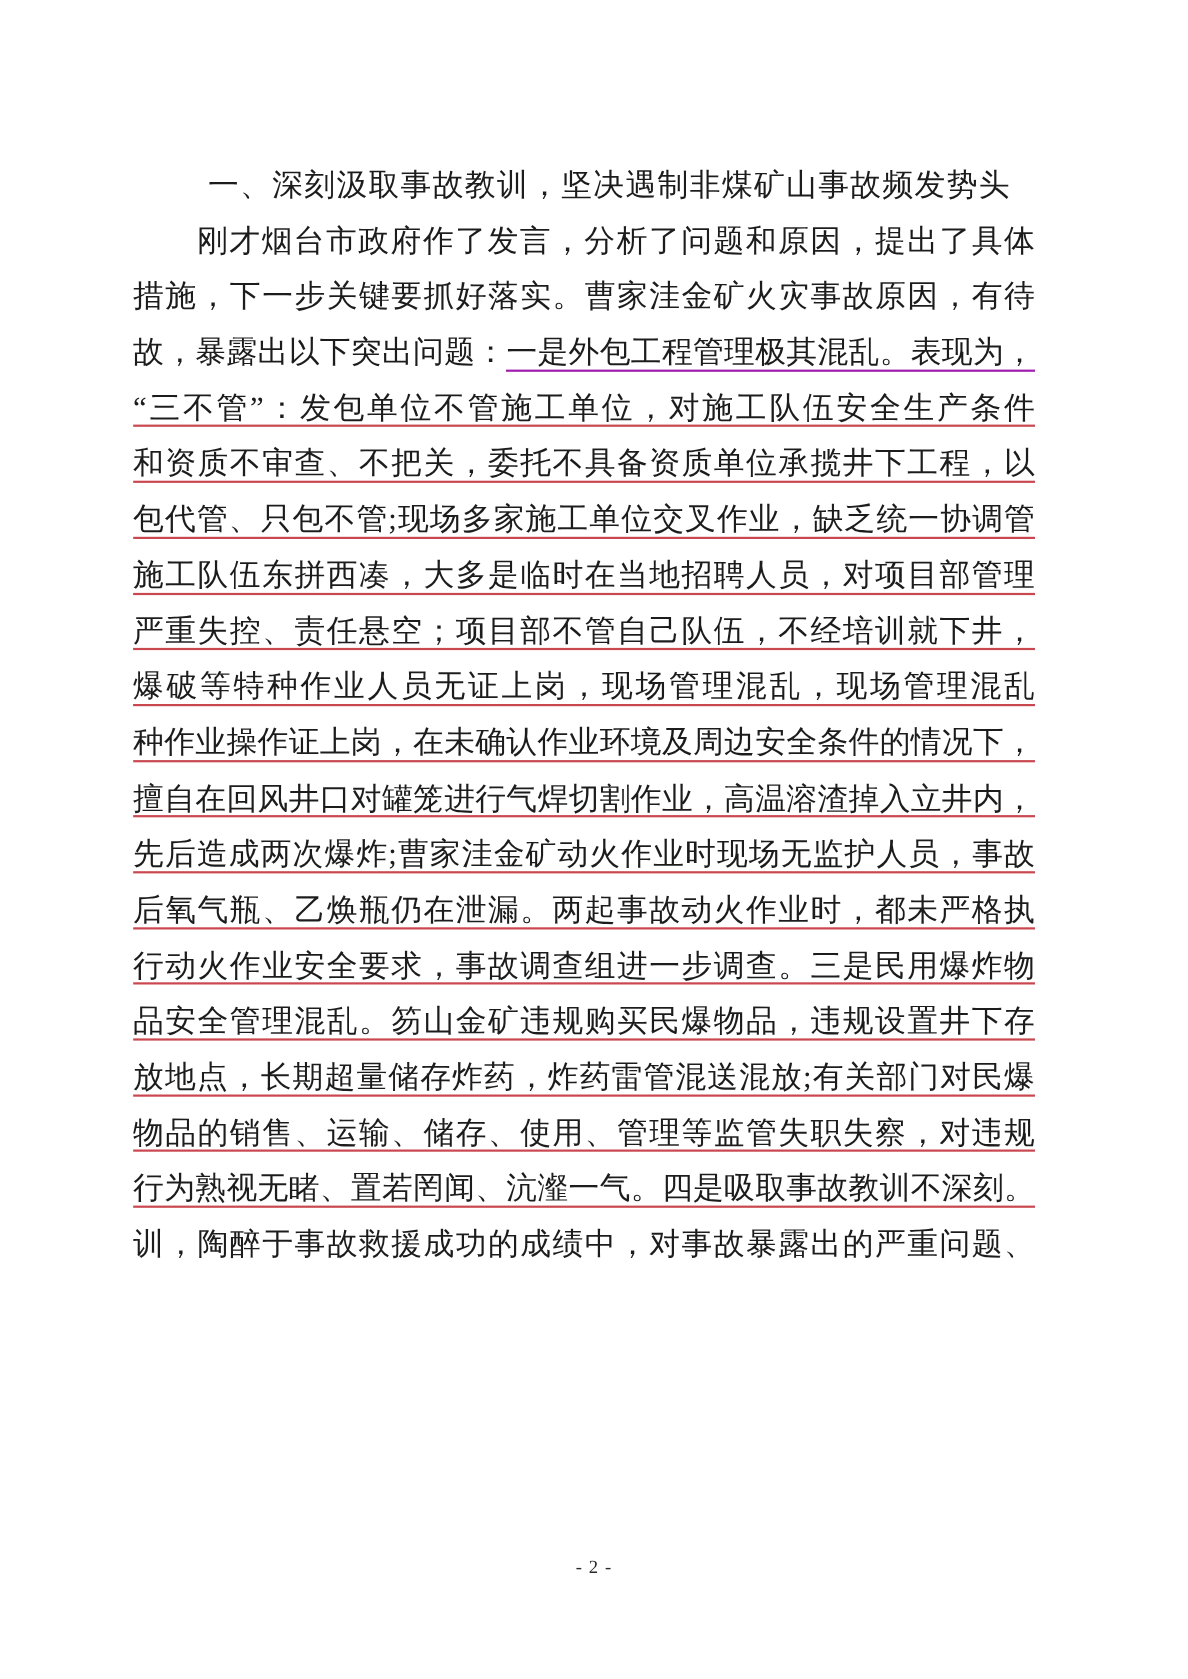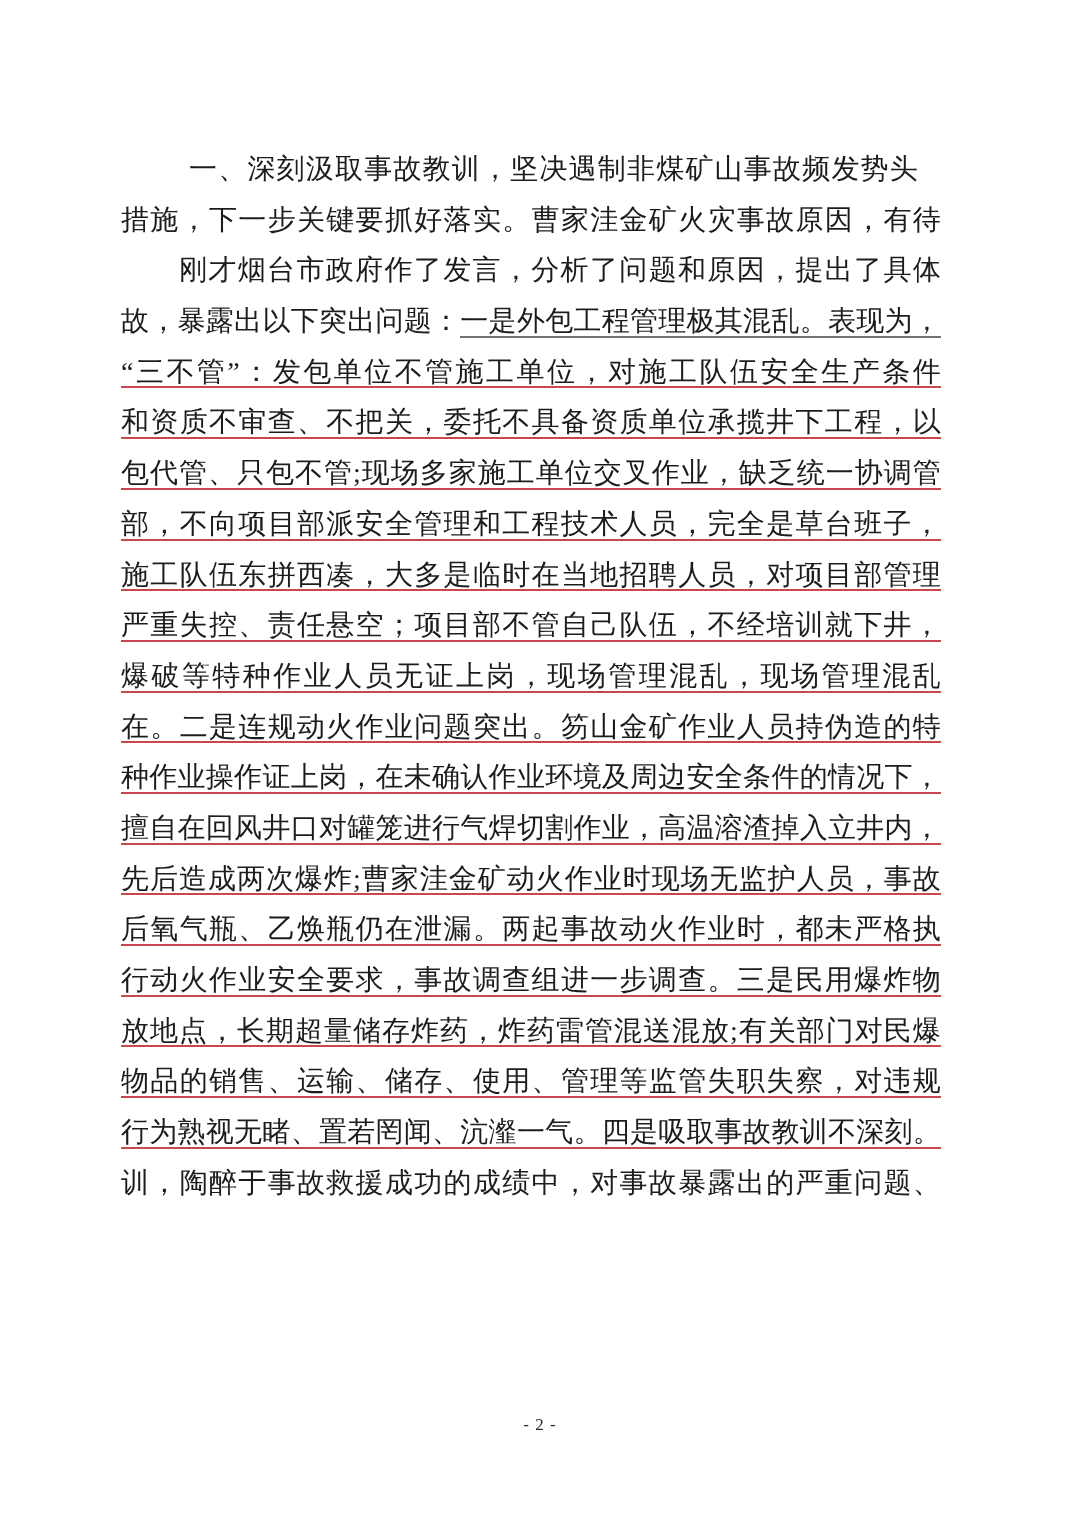--- a/index.html
+++ b/index.html
@@ -46,21 +46,21 @@
     content: "";
     position: absolute;
     left: 0;
     right: 0;
     bottom: 9px;
     height: 2px;
     background: #c9474f;
   }
   
   .u-part {
-    border-bottom: 2px solid #737373;
+    border-bottom: 2px solid #a21caf;
   }
   .footer {
     position: absolute;
     top: 1412px;
     left: 0;
     width: 100%;
     text-align: center;
     text-align-last: center;
     font-size: 17px;
     line-height: 26px;
@@ -69,38 +69,37 @@
   }
 </style>
 </head>
 <body>
 
 <div class="page">
   <div class="textblock">
 
     <div class="line heading">一、深刻汲取事故教训，坚决遇制非煤矿山事故频发势头</div>
 
+    <div class="line indent">刚才烟台市政府作了发言，分析了问题和原因，提出了具体</div>
     <div class="line">措施，下一步关键要抓好落实。曹家洼金矿火灾事故原因，有待</div>
-    <div class="line indent">刚才烟台市政府作了发言，分析了问题和原因，提出了具体</div>
 
     <div class="line"><span>故，暴露出以下突出问题：</span><span class="u-part">一是外包工程管理极其混乱。表现为，</span></div>
 
     <div class="line u">“三不管”：发包单位不管施工单位，对施工队伍安全生产条件</div>
     <div class="line u">和资质不审查、不把关，委托不具备资质单位承揽井下工程，以</div>
     <div class="line u">包代管、只包不管;现场多家施工单位交叉作业，缺乏统一协调管</div>
-    <div class="line u">部，不向项目部派安全管理和工程技术人员，完全是草台班子，</div>
     <div class="line u">施工队伍东拼西凑，大多是临时在当地招聘人员，对项目部管理</div>
     <div class="line u">严重失控、责任悬空；项目部不管自己队伍，不经培训就下井，</div>
     <div class="line u">爆破等特种作业人员无证上岗，现场管理混乱，现场管理混乱</div>
-    <div class="line u">在。二是连规动火作业问题突出。笏山金矿作业人员持伪造的特</div>
     <div class="line u">种作业操作证上岗，在未确认作业环境及周边安全条件的情况下，</div>
     <div class="line u">擅自在回风井口对罐笼进行气焊切割作业，高温溶渣掉入立井内，</div>
     <div class="line u">先后造成两次爆炸;曹家洼金矿动火作业时现场无监护人员，事故</div>
     <div class="line u">后氧气瓶、乙焕瓶仍在泄漏。两起事故动火作业时，都未严格执</div>
     <div class="line u">行动火作业安全要求，事故调查组进一步调查。三是民用爆炸物</div>
+    <div class="line u">品安全管理混乱。笏山金矿违规购买民爆物品，违规设置井下存</div>
     <div class="line u">放地点，长期超量储存炸药，炸药雷管混送混放;有关部门对民爆</div>
     <div class="line u">物品的销售、运输、储存、使用、管理等监管失职失察，对违规</div>
     <div class="line u">行为熟视无睹、置若罔闻、沆瀣一气。四是吸取事故教训不深刻。</div>
     <div class="line">训，陶醉于事故救援成功的成绩中，对事故暴露出的严重问题、</div>
   </div>
 
   <div class="footer">- 2 -</div>
 </div>
 
 </body></html>

